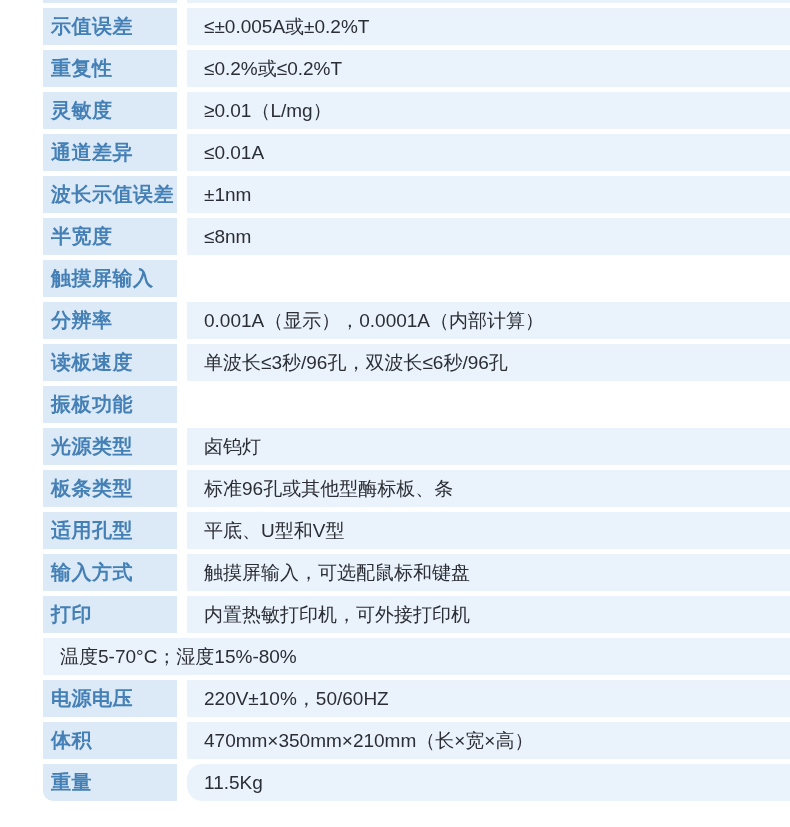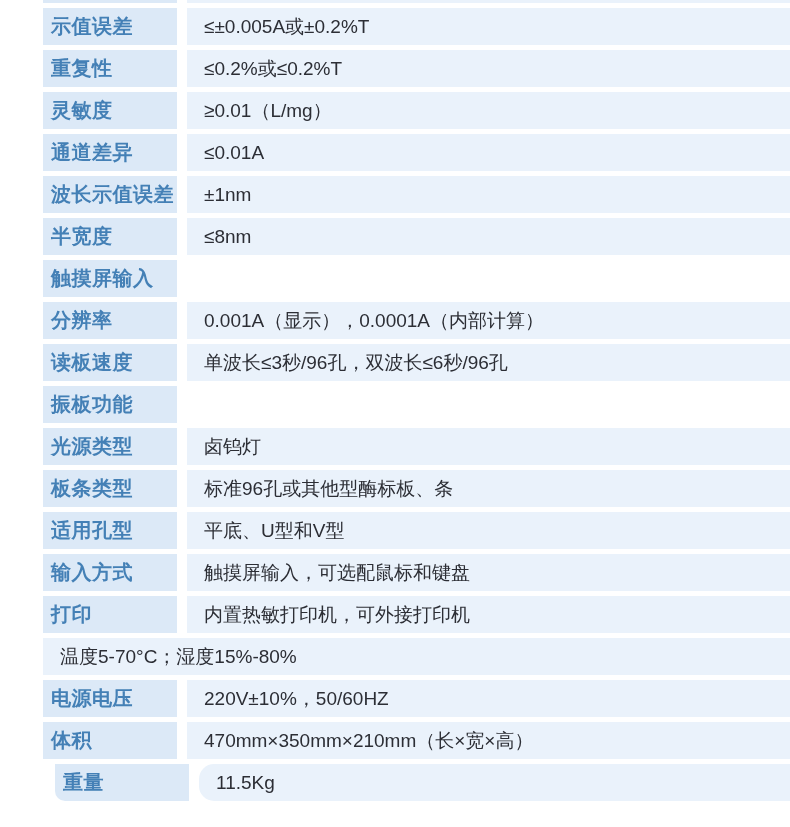--- a/index.html
+++ b/index.html
@@ -63,21 +63,20 @@
     color: var(--value-color, #2c2e35);
     font-size: 19px;
     display: flex;
     align-items: center;
     padding-left: 17px;
     white-space: nowrap;
     overflow: hidden;
   }
   .spec-row:last-child .cell-label {
     border-bottom-left-radius: 10px;
-    margin-left: 12px;
   }
   .spec-row:last-child .cell-value {
     border-bottom-right-radius: 10px;
     border-radius: 15px;
   }
 </style>
 </head>
 <body style="--label-bg: #dce9f7; --value-bg: #eaf2fb; --label-color: #4480b6; --value-color: #2c2e35;">
 
 <div class="spec-table">

